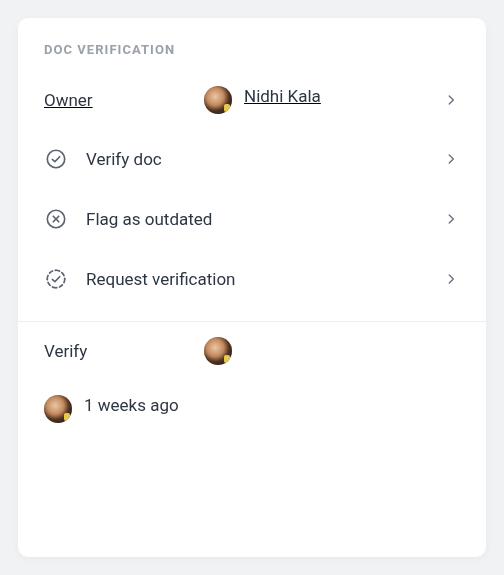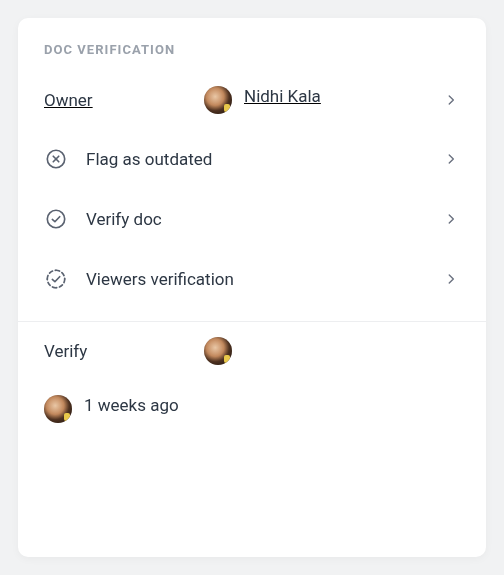--- a/index.html
+++ b/index.html
@@ -132,58 +132,58 @@
       <svg viewBox="0 0 24 24" fill="none" stroke="currentColor" stroke-width="2.4" stroke-linecap="round" stroke-linejoin="round">
           <polyline points="9 5 16 12 9 19"></polyline>
         </svg>
     </span>
   </div>
 
   <div class="row">
     <span class="left-icon">
       <svg viewBox="0 0 24 24" fill="none" stroke="currentColor" stroke-width="1.8" stroke-linecap="round" stroke-linejoin="round">
         <circle cx="12" cy="12" r="9.5"></circle>
-        <line x1="9" y1="9" x2="15" y2="15"></line>
-        <line x1="15" y1="9" x2="9" y2="15"></line>
+        <polyline points="8 12.5 10.8 15 16 9.5"></polyline>
       </svg>
     </span>
-    <span class="label">Flag as outdated</span>
+    <span class="label">Verify doc</span>
     <span class="chevron">
       <svg viewBox="0 0 24 24" fill="none" stroke="currentColor" stroke-width="2.4" stroke-linecap="round" stroke-linejoin="round">
           <polyline points="9 5 16 12 9 19"></polyline>
         </svg>
     </span>
   </div>
 
   <div class="row">
     <span class="left-icon">
       <svg viewBox="0 0 24 24" fill="none" stroke="currentColor" stroke-width="1.8" stroke-linecap="round" stroke-linejoin="round">
         <circle cx="12" cy="12" r="9.5"></circle>
-        <polyline points="8 12.5 10.8 15 16 9.5"></polyline>
+        <line x1="9" y1="9" x2="15" y2="15"></line>
+        <line x1="15" y1="9" x2="9" y2="15"></line>
       </svg>
     </span>
-    <span class="label">Verify doc</span>
+    <span class="label">Flag as outdated</span>
     <span class="chevron">
       <svg viewBox="0 0 24 24" fill="none" stroke="currentColor" stroke-width="2.4" stroke-linecap="round" stroke-linejoin="round">
           <polyline points="9 5 16 12 9 19"></polyline>
         </svg>
     </span>
   </div>
 
   <div class="row">
     <span class="left-icon">
       <svg viewBox="0 0 24 24" fill="none" stroke="currentColor" stroke-width="1.8" stroke-linecap="round" stroke-linejoin="round">
         <path d="M12 2.5 a9.5 9.5 0 0 1 9.5 9.5" stroke-dasharray="4 3"></path>
         <path d="M21.5 12 a9.5 9.5 0 0 1 -9.5 9.5" stroke-dasharray="4 3"></path>
         <path d="M12 21.5 a9.5 9.5 0 0 1 -9.5 -9.5" stroke-dasharray="4 3"></path>
         <path d="M2.5 12 a9.5 9.5 0 0 1 9.5 -9.5" stroke-dasharray="4 3"></path>
         <polyline points="8 12.5 10.8 15 16 9.5"></polyline>
       </svg>
     </span>
-    <span class="label">Viewers verification</span>
+    <span class="label">Request verification</span>
     <span class="chevron">
       <svg viewBox="0 0 24 24" fill="none" stroke="currentColor" stroke-width="2.4" stroke-linecap="round" stroke-linejoin="round">
           <polyline points="9 5 16 12 9 19"></polyline>
         </svg>
     </span>
   </div>
 
   <div class="divider"></div>
 
 

